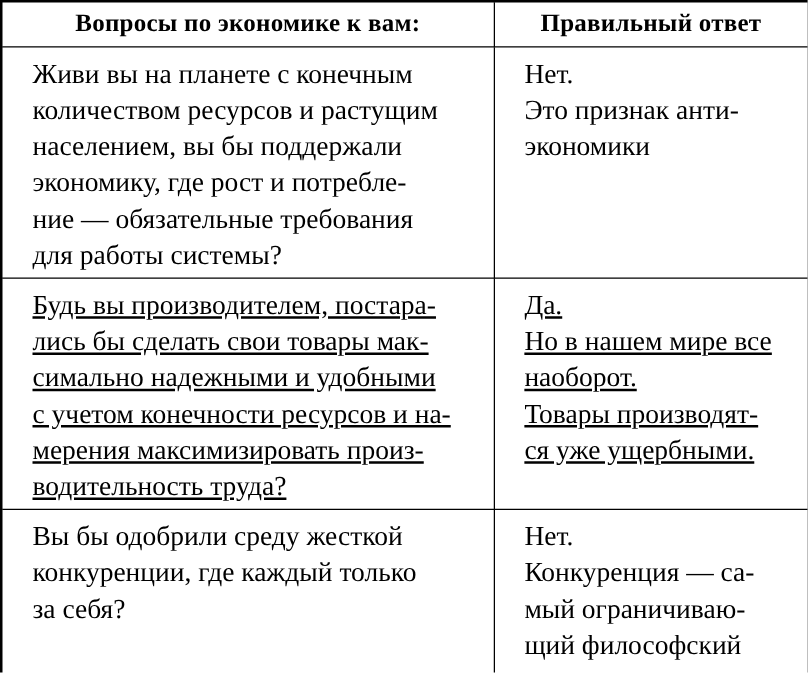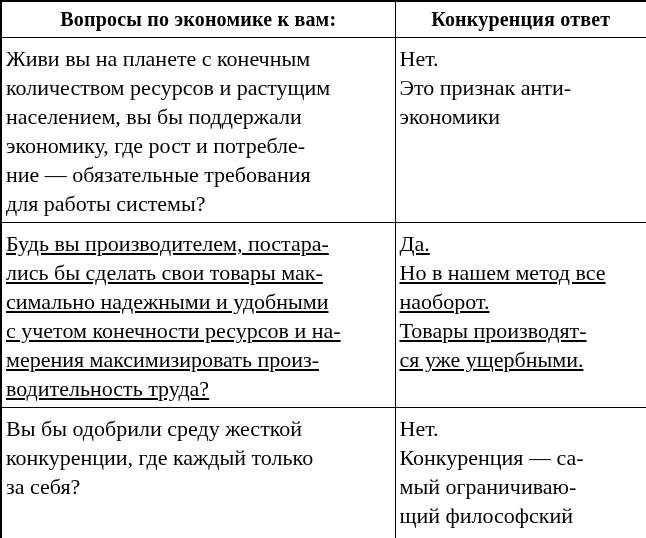--- a/index.html
+++ b/index.html
@@ -37,59 +37,59 @@
     font-size: 20px;
     text-align: center;
     vertical-align: middle;
     padding: 2px 4px;
     letter-spacing: 0.2px;
   }
   td {
     vertical-align: top;
     font-size: 22px;
     line-height: 29px;
-    padding: 6px 8px 4px 4px;
+    padding: 6px 8px 4px 24px;
     white-space: pre-line;
     text-align: left;
   }
 </style>
 </head>
 <body>
 
 <div class="page">
   <table class="qa-table">
     <colgroup>
       <col class="col-q">
       <col class="col-a">
     </colgroup>
     <tbody>
         <tr class="header-row">
       <th>Вопросы по экономике к вам:</th>
-      <th>Конкуренция ответ</th>
+      <th>Правильный ответ</th>
     </tr>
     <tr class="row-1">
       <td>Живи вы на планете с конечным
 количеством ресурсов и растущим
 населением, вы бы поддержали
 экономику, где рост и потребле-
 ние — обязательные требования
 для работы системы?</td>
       <td>Нет.
 Это признак анти-
 экономики</td>
     </tr>
     <tr class="row-2">
       <td>Будь вы производителем, постара-
 лись бы сделать свои товары мак-
 симально надежными и удобными
 с учетом конечности ресурсов и на-
 мерения максимизировать произ-
 водительность труда?</td>
       <td>Да.
-Но в нашем метод все
+Но в нашем мире все
 наоборот.
 Товары производят-
 ся уже ущербными.</td>
     </tr>
     <tr class="row-3">
       <td>Вы бы одобрили среду жесткой
 конкуренции, где каждый только
 за себя?</td>
       <td>Нет.
 Конкуренция — са-

